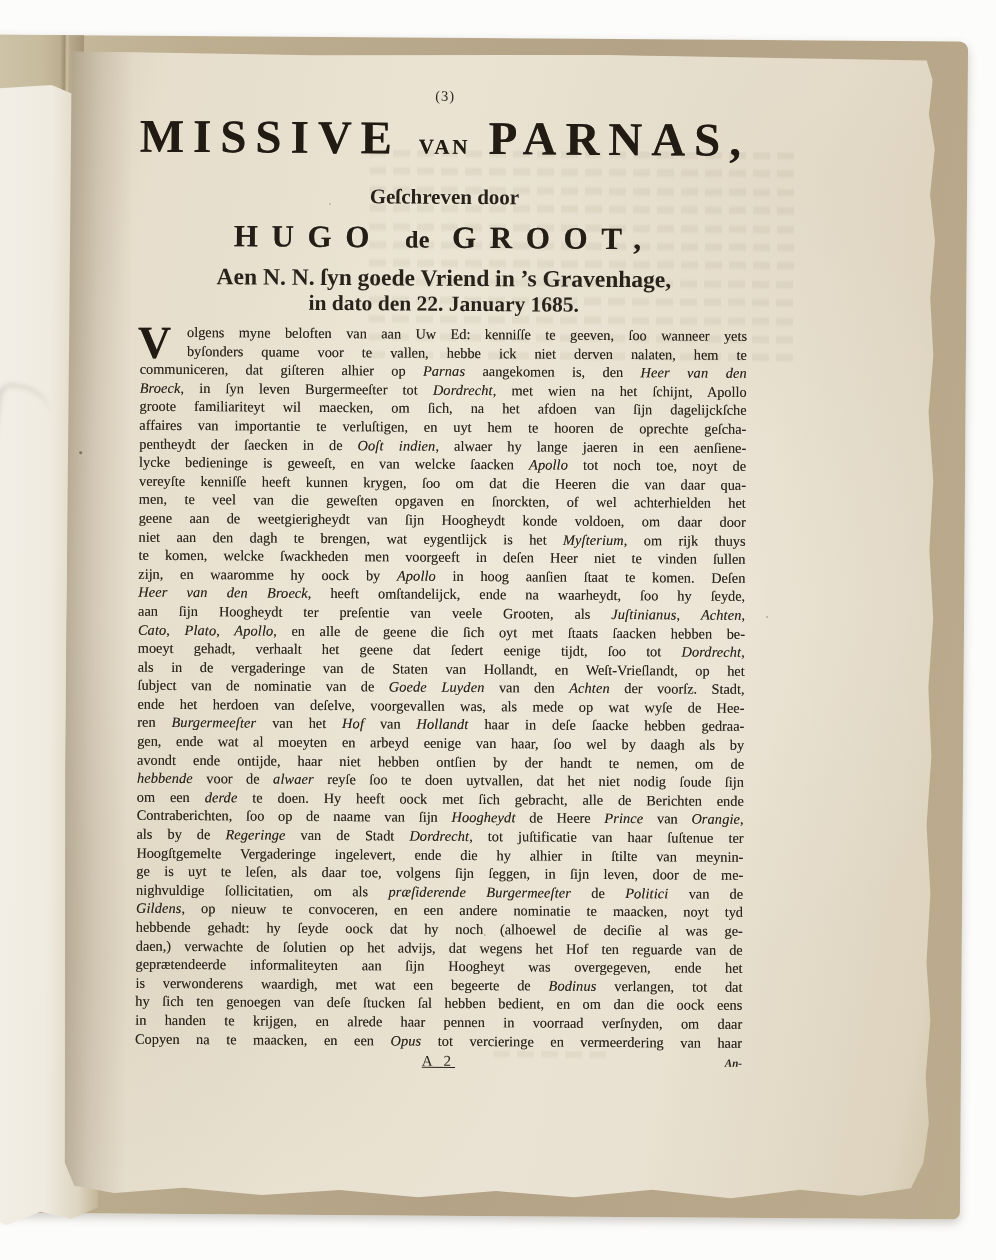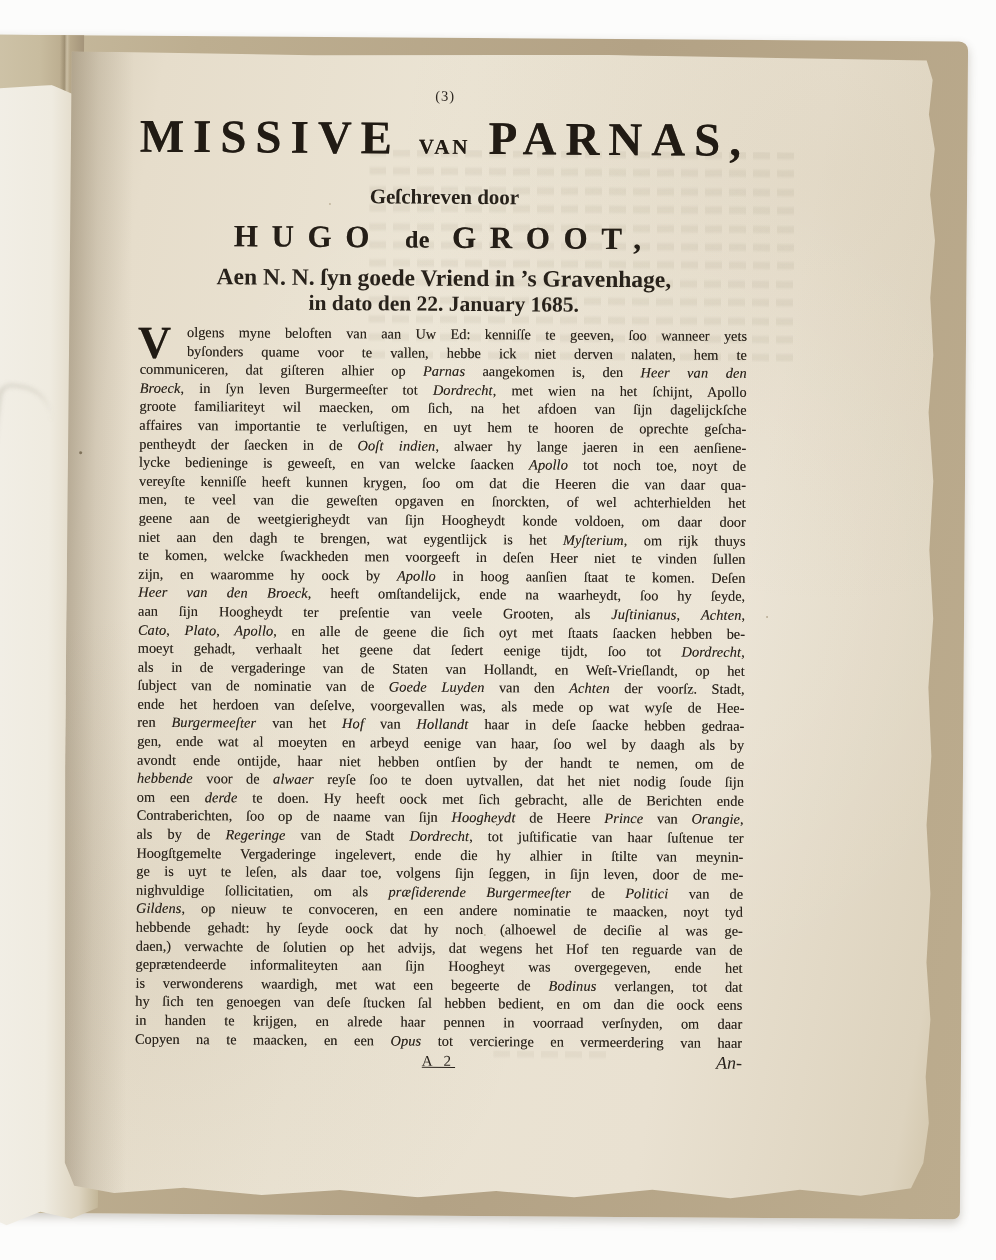--- a/index.html
+++ b/index.html
@@ -108,21 +108,21 @@
     height:18.6px;line-height:18.6px;
     text-align:justify;text-align-last:justify;
     white-space:nowrap;overflow:visible;
   }
   .body-line.indent{padding-left:47px;}
   .body-line i{letter-spacing:.01em;}
   .sigline{
     position:relative;width:607px;height:22px;margin-top:1px;font-size:15px;line-height:20px;
   }
   .sig{position:absolute;left:50%;transform:translateX(-50%);letter-spacing:4px;text-decoration:underline;}
-  .catch{position:absolute;right:0;font-style:italic;font-size:18px;}
+  .catch{position:absolute;right:0;font-style:italic;font-size:11px;font-weight:bold;}
   .speck{position:absolute;border-radius:50%;pointer-events:none;}
   .speck.s1{left:12px;top:400px;width:3px;height:3px;background:rgba(70,55,30,.55);}
   .speck.s2{left:700px;top:560px;width:2px;height:2px;background:rgba(110,90,55,.4);}
   .speck.s3{left:420px;top:880px;width:2px;height:2px;background:rgba(110,90,55,.35);}
   .speck.s4{left:260px;top:150px;width:2px;height:2px;background:rgba(120,100,60,.35);}
 </style>
 </head>
 <body>
 
 <div class="book">

